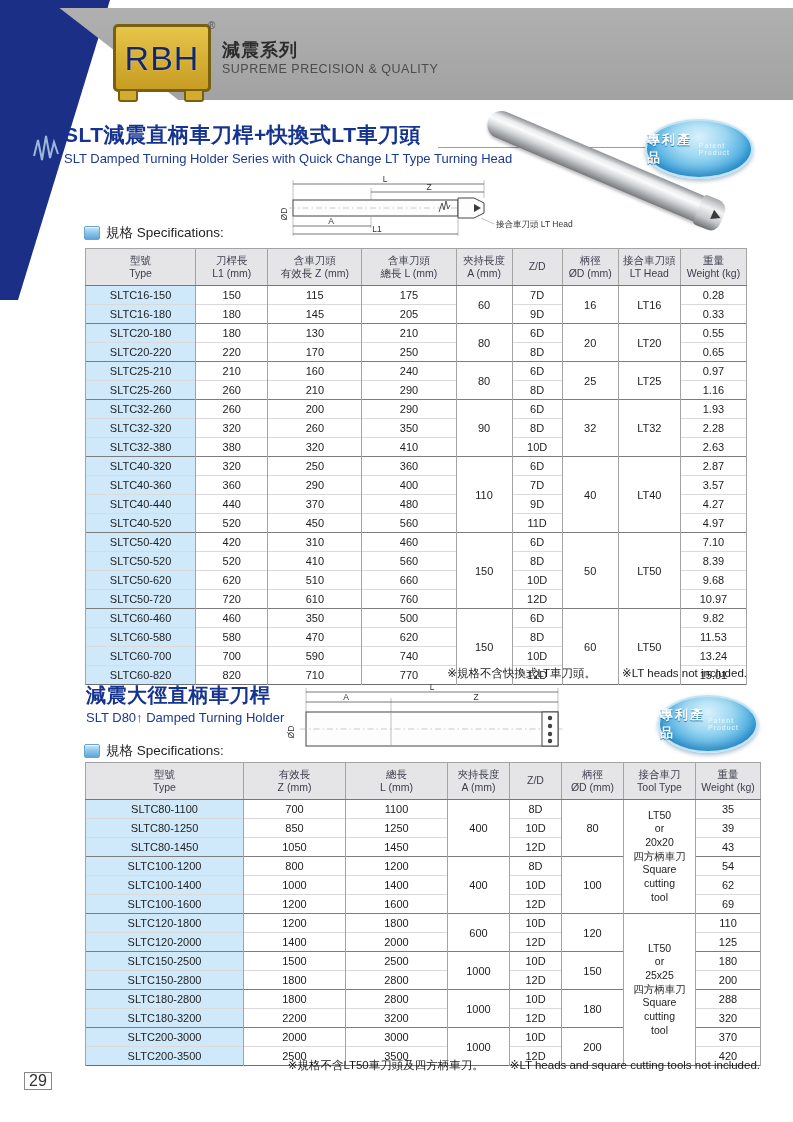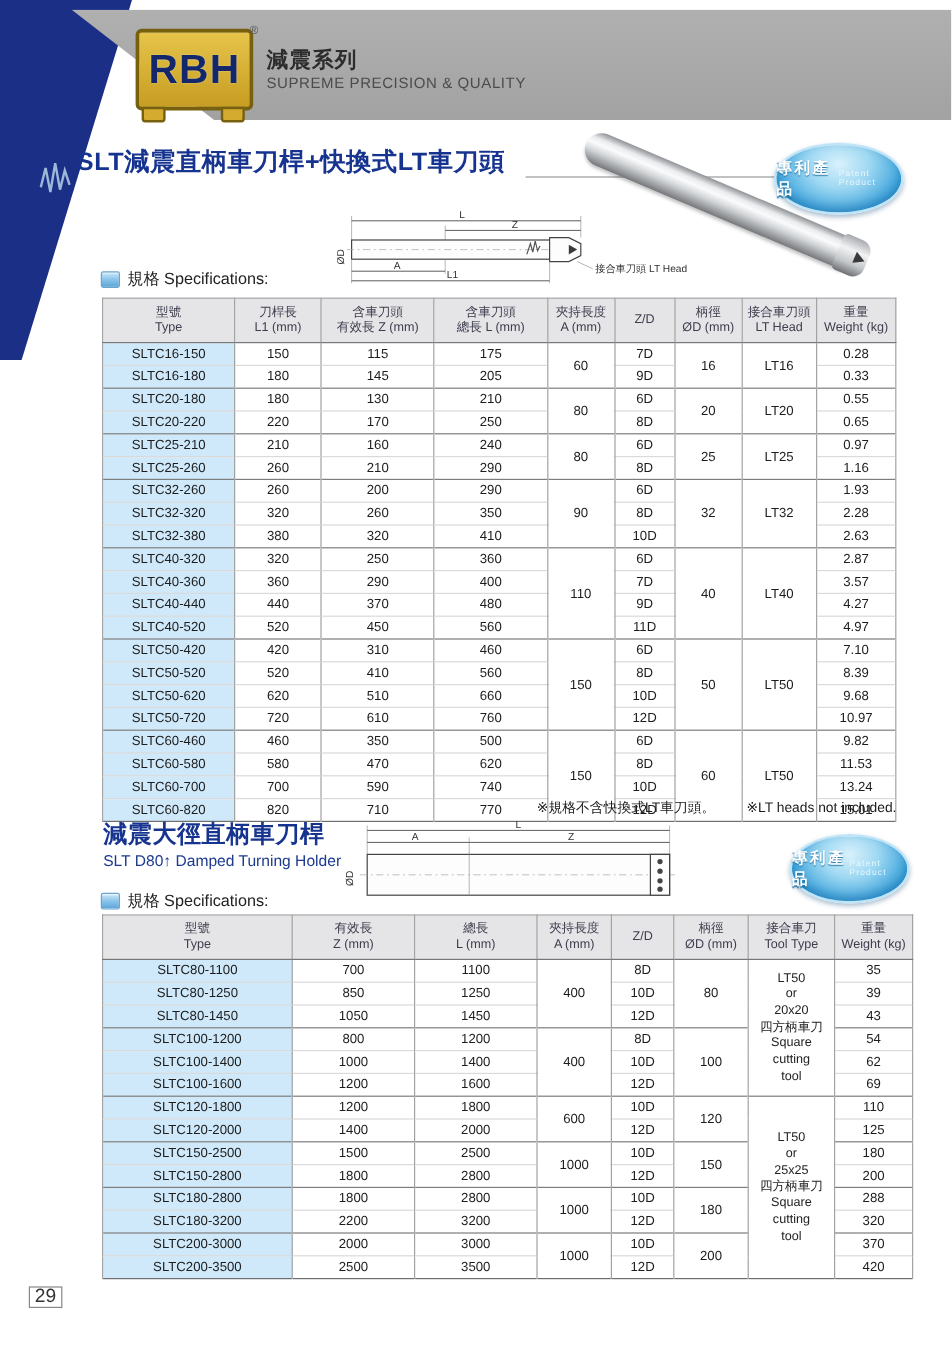--- a/index.html
+++ b/index.html
@@ -7,21 +7,21 @@
   #page{position:relative;width:793px;height:1122px;background:#fff;overflow:hidden;margin:0 auto;}
   .abs{position:absolute;}
 
   
   #navy-wedge{left:0;top:0;width:120px;height:300px;
     clip-path:polygon(0 0,110px 0,18px 300px,0 300px);background:#1c2f87;}
   #gray-band{left:0;top:8px;width:793px;height:92px;background:linear-gradient(180deg,#b0b0b0,#a2a2a2);
     clip-path:polygon(7.5% 0,100% 0,100% 100%,22.5% 100%);}
   #rbh-logo{left:113px;top:24px;width:92px;height:62px;background:linear-gradient(180deg,#e6c44a,#c79d22);
     border:3px solid #77610f;border-radius:5px;display:flex;align-items:center;justify-content:center;}
-  #rbh-logo span{font-size:34px;font-weight:bold;color:#14276b;letter-spacing:1px;
+  #rbh-logo span{font-size:34px;font-weight:normal;color:#14276b;letter-spacing:1px;
     text-shadow:0 0 1px #fdf3c2;}
   .logo-foot{top:89px;width:16px;height:9px;background:#d4ab2e;border:2px solid #77610f;border-radius:0 0 3px 3px;}
   #rbh-reg{left:208px;top:20px;font-size:10px;color:#555;}
   #series-name{left:222px;top:38px;font-size:18px;font-weight:bold;color:#2d2d2d;letter-spacing:1px;}
   #tagline{left:222px;top:62px;font-size:12.5px;color:#4c4c4c;letter-spacing:.5px;}
 
   
   .sec-title-zh{font-size:21px;font-weight:bold;color:#16348f;letter-spacing:.5px;}
   .sec-title-en{font-size:13px;color:#1d3a8f;}
   .title-rule{height:1px;background:#9b9b9b;}
@@ -87,20 +87,21 @@
   <div class="abs logo-foot" style="left:184px;"></div>
   <div class="abs" id="rbh-reg">®</div>
   <div class="abs" id="series-name">減震系列</div>
   <div class="abs" id="tagline">SUPREME PRECISION &amp; QUALITY</div>
 
   <svg class="abs" style="left:32px;top:126px;" width="30" height="42">
     <polyline points="2,30 6,14 10,34 14,10 18,32 22,16 26,28" fill="none" stroke="#9db9d8" stroke-width="2"></polyline>
   </svg>
   <div class="abs sec-title-zh" style="left:64px;top:121px;">SLT減震直柄車刀桿+快換式LT車刀頭</div>
   <div class="abs title-rule" style="left:438px;top:147px;width:262px;"></div>
+  <div class="abs sec-title-en" style="left:64px;top:151px;">SLT Damped Turning Holder Series with Quick Change LT Type Turning Head</div>
 
   <div class="abs" id="tool-photo">
     <div id="tool-head">
       <div id="tool-insert"></div>
     </div>
   </div>
   <div class="abs badge" style="left:645px;top:119px;width:104px;height:56px;">
     <span class="b1">專利產品</span>
     <span class="b2">Patent Product</span>
   </div>
@@ -588,15 +589,18 @@
             <td class="type-cell">SLTC200-3500</td>
             <td>2500</td>
             <td>3500</td>
             <td>12D</td>
             <td>420</td>
           </tr>
         </tbody>
       </table>
     </div>
 
+  <div class="abs note-line" style="left:85px;top:1058px;width:675px;text-align:right;">
+    <span>※規格不含LT50車刀頭及四方柄車刀。</span><span class="gap"></span><span>※LT heads and square cutting tools not included.</span>
+  </div>
 
   <div class="abs" id="page-num">29</div>
 </div>
 
 </body></html>

